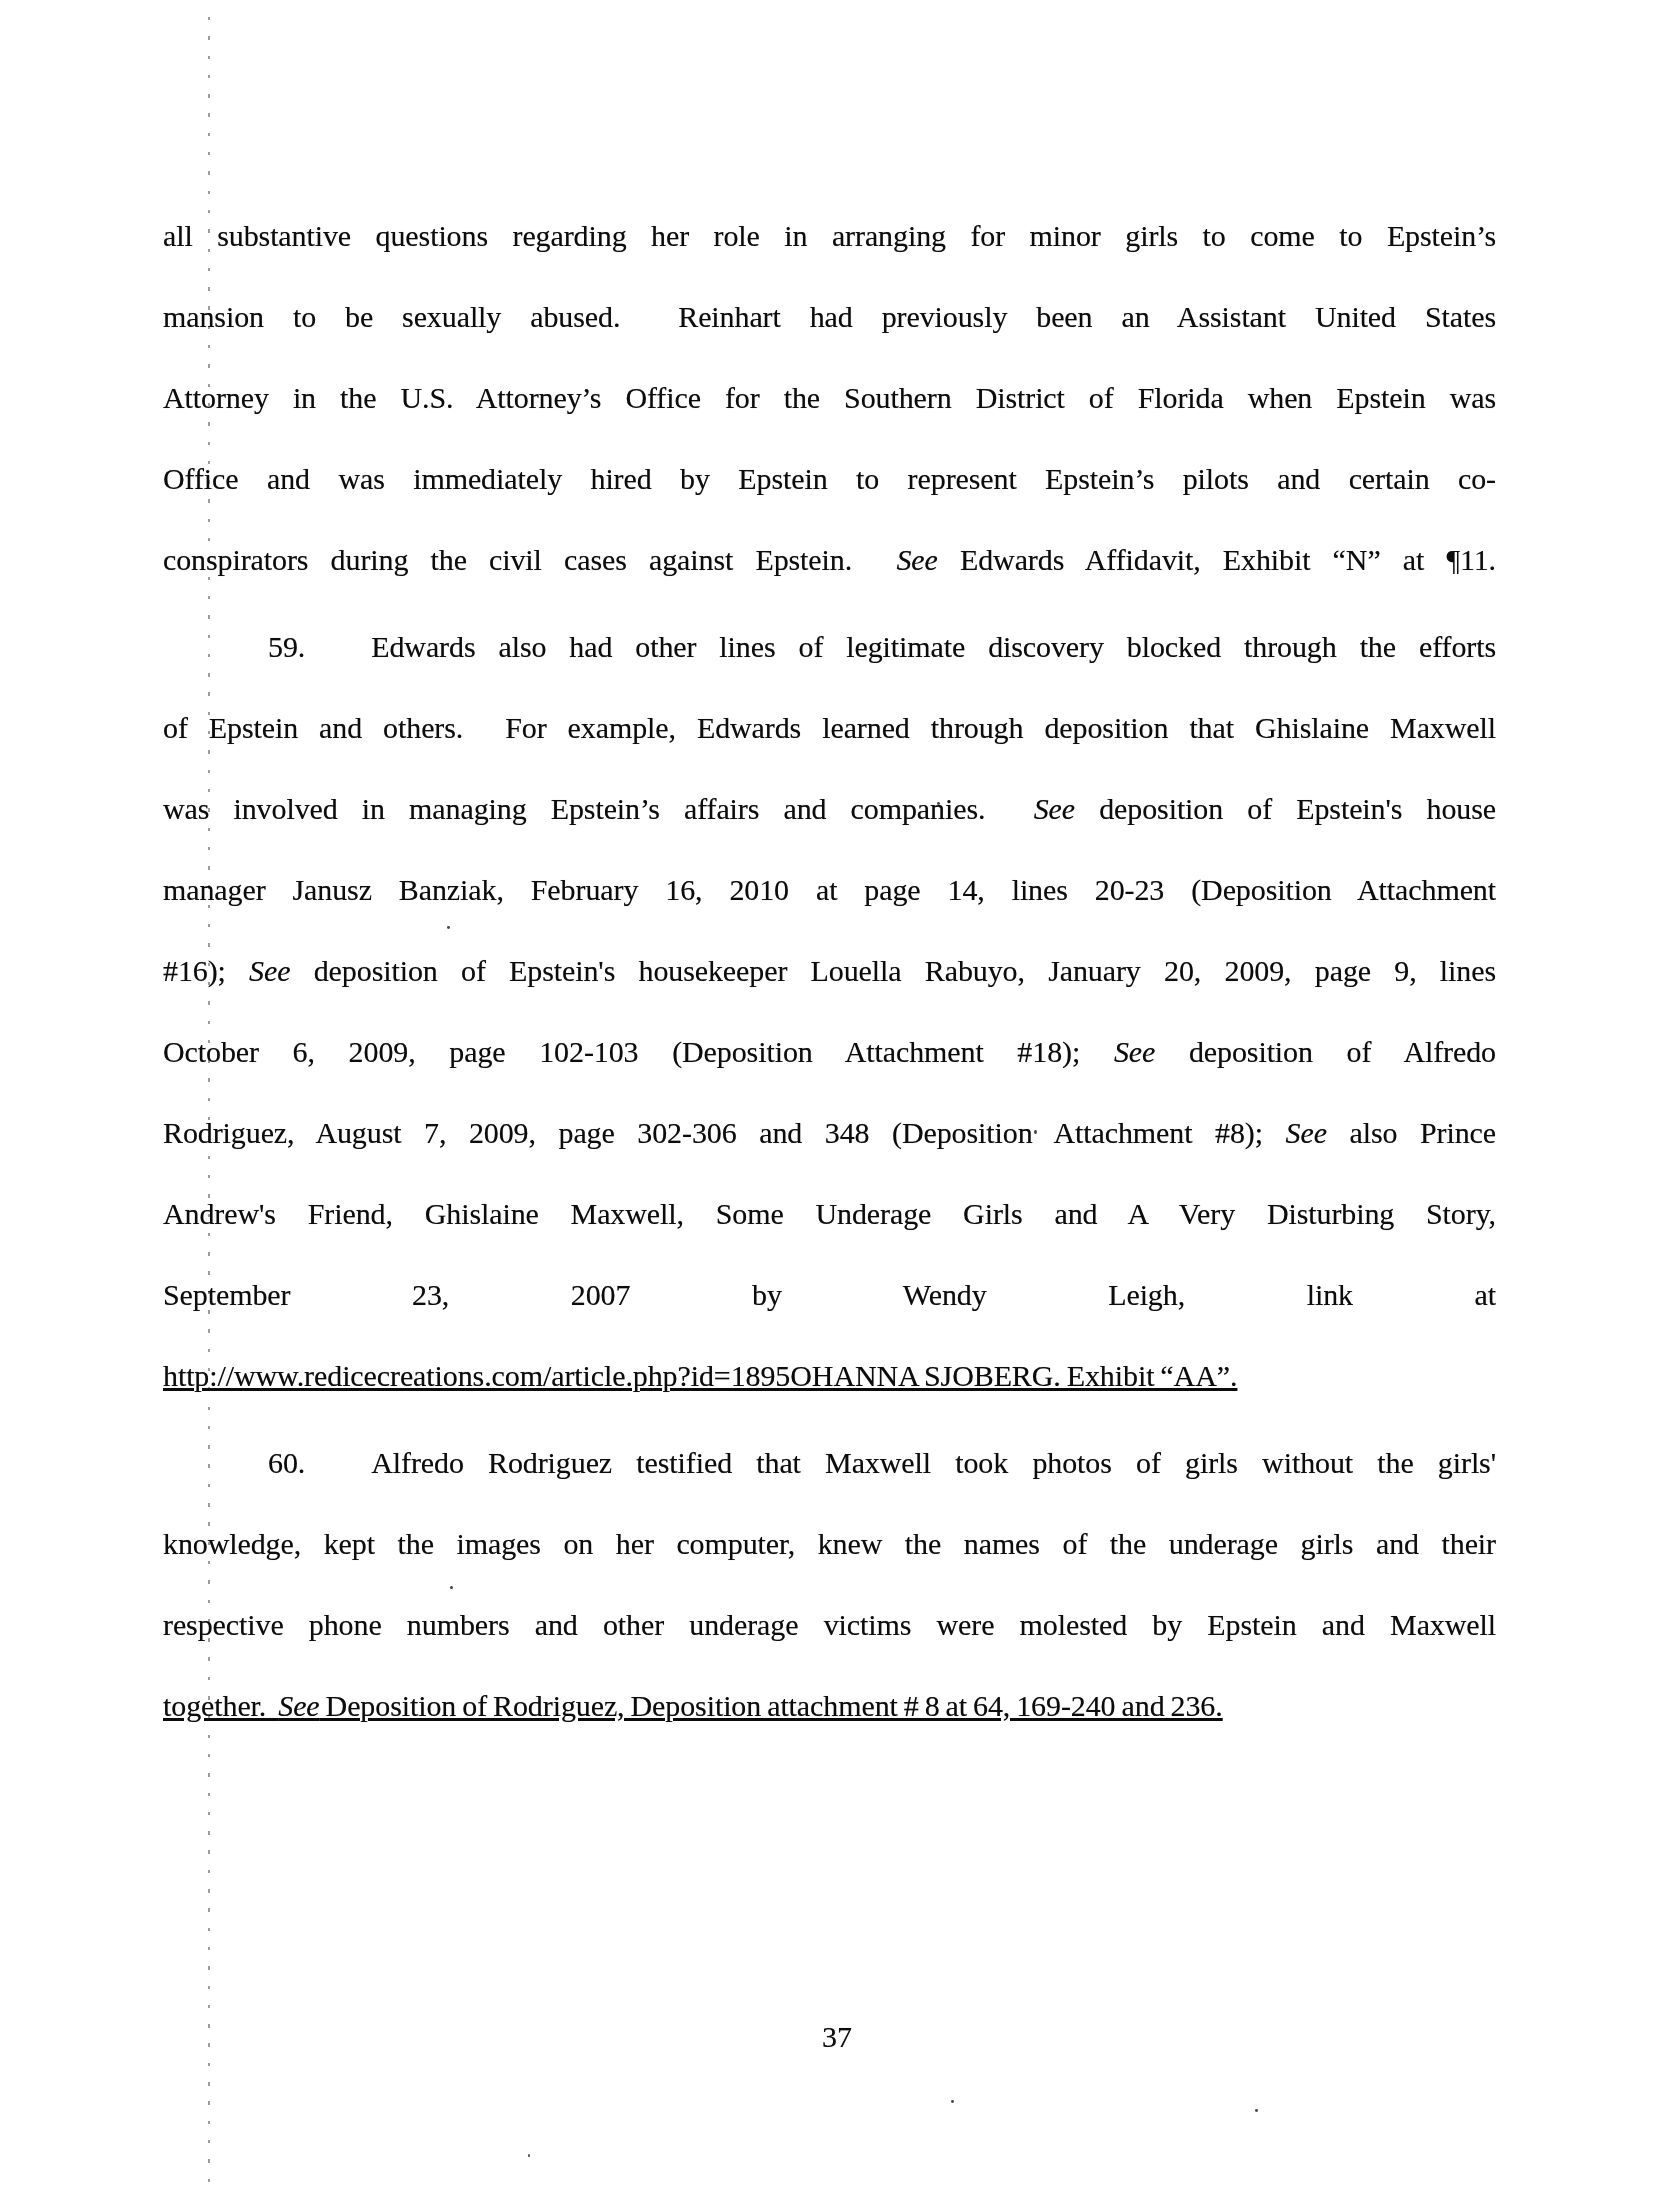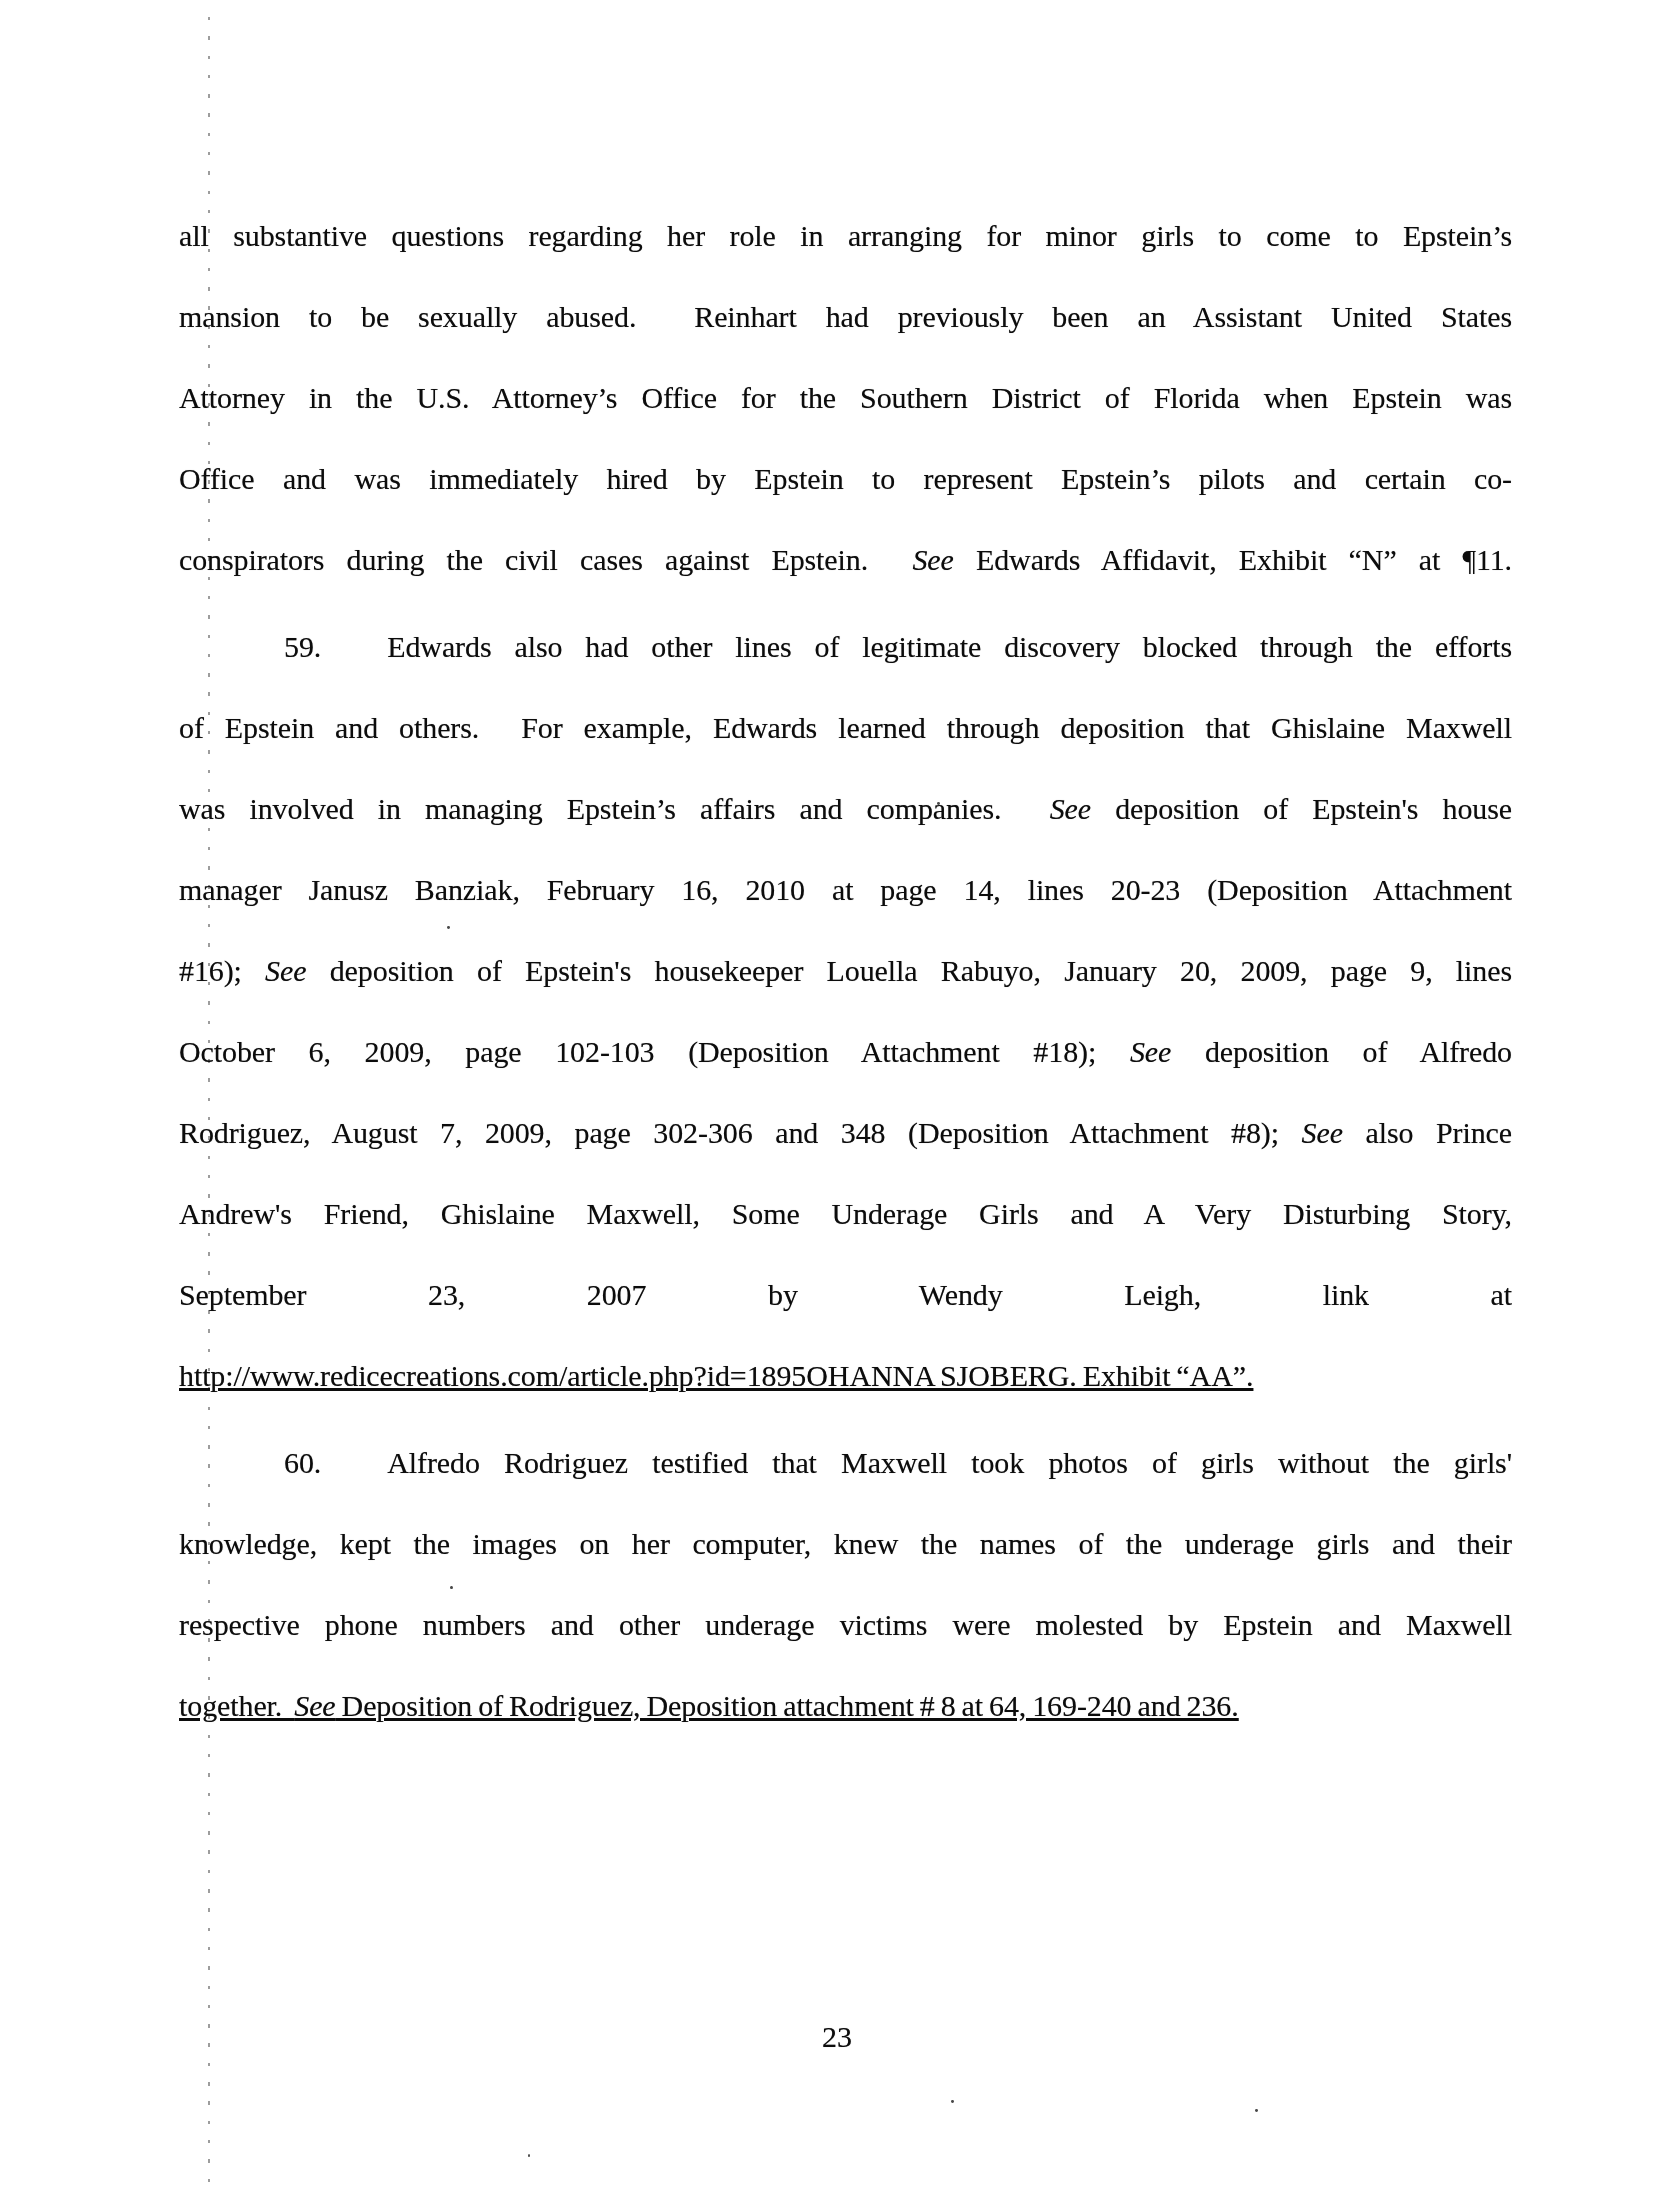--- a/index.html
+++ b/index.html
@@ -6,21 +6,21 @@
   .page {
     position:relative;
     width:1674px; height:2205px;
     background:#ffffff;
     font-family:"Liberation Serif","DejaVu Serif",serif;
     color:#0c0c0c;
     overflow:hidden;
   }
   #doc-body {
     position:absolute;
-    left:179px; top:195px; width:1333px;
+    left:163px; top:195px; width:1333px;
     font-size:30px;
     line-height:81px;
     word-spacing:-1.4px;
     letter-spacing:-0.1px;
     text-shadow:0 0 0.7px rgba(0,0,0,0.45);
   }
   .para { margin:0; }
   .para.numbered { margin-top:6.2px; }
   .line {
     height:81px;
@@ -97,16 +97,16 @@
         <div class="line left-last"><span>http://www.redicecreations.com/article.php?id=1895OHANNA SJOBERG. Exhibit “AA”.</span></div>
       </div>
       <div class="para numbered">
         <div class="line indent"><span>60.</span><span class="tab"></span><span>Alfredo Rodriguez testified that Maxwell took photos of girls without the girls'</span></div>
         <div class="line"><span>knowledge, kept the images on her computer, knew the names of the underage girls and their</span></div>
         <div class="line"><span>respective phone numbers and other underage victims were molested by Epstein and Maxwell</span></div>
         <div class="line left-last"><span>together.&nbsp; </span><span class="it">See</span><span> Deposition of Rodriguez, Deposition attachment # 8 at 64, 169-240 and 236.</span></div>
       </div>
     </div>
 
-  <div class="page-footer">23</div>
+  <div class="page-footer">37</div>
 
 </div>
 
 
 </body></html>

